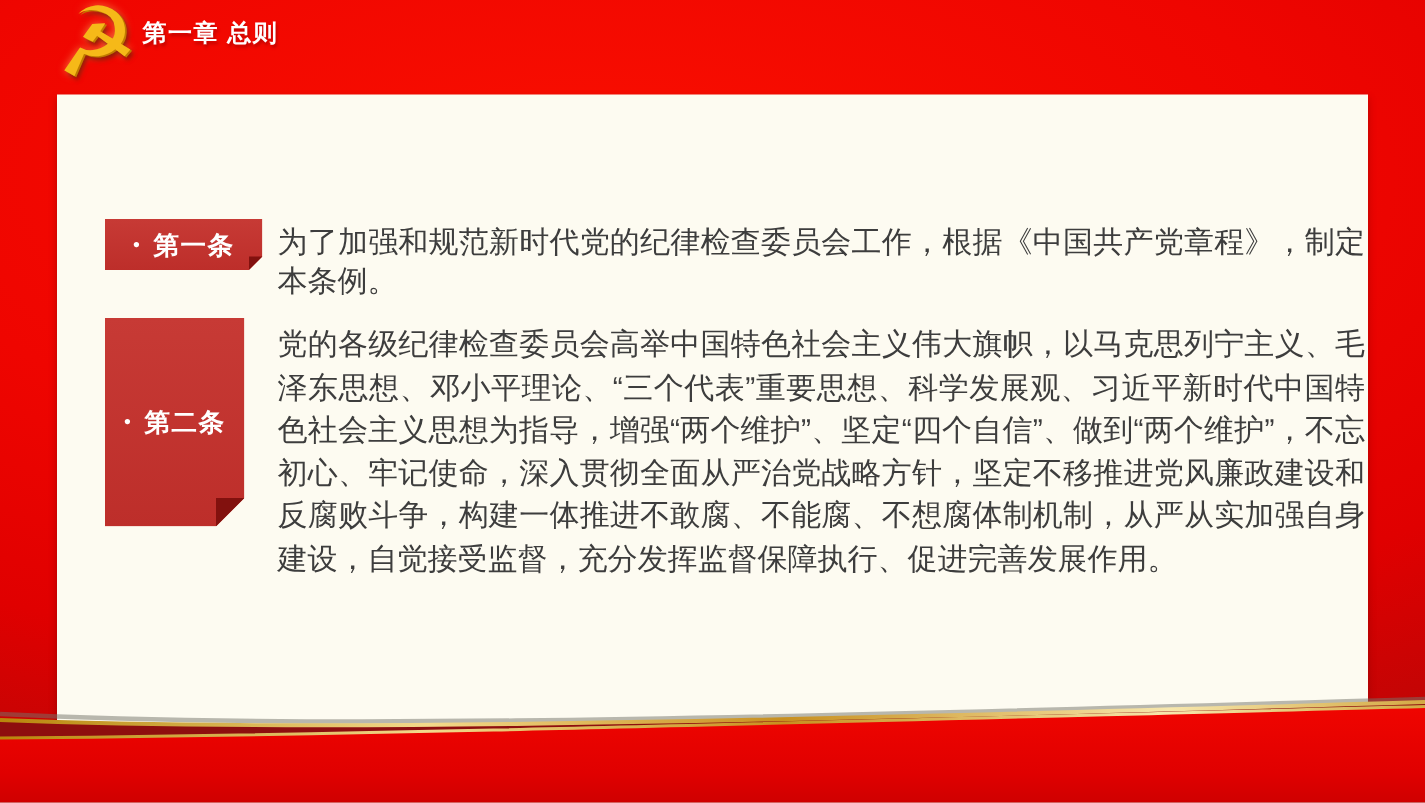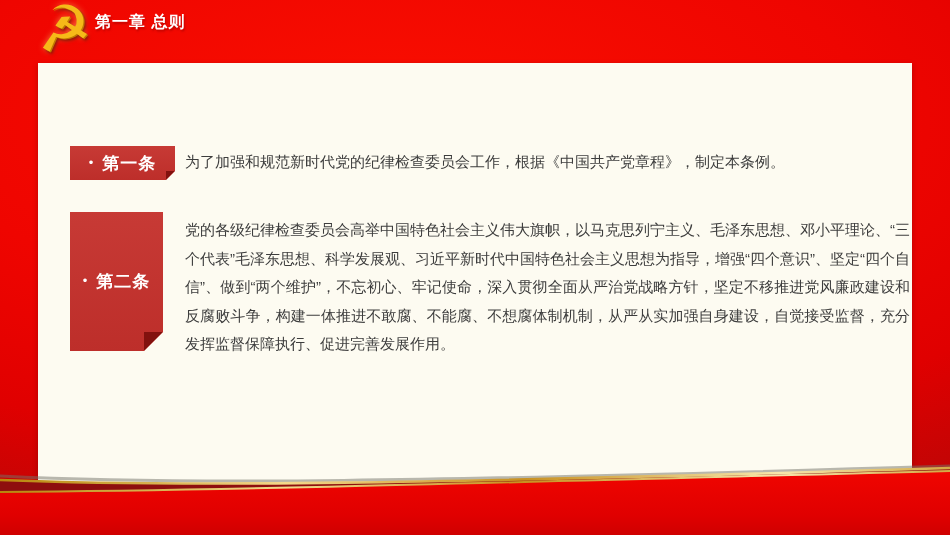--- a/index.html
+++ b/index.html
@@ -47,21 +47,21 @@
     left:70px;top:212px;width:93px;height:139px;
     clip-path:polygon(0 0,100% 0,100% calc(100% - 19px),calc(100% - 19px) 100%,0 100%);
   }
   .fold{position:absolute;right:0;bottom:0;width:0;height:0;}
   .label-1 .fold{border-left:9px solid #82110e;border-bottom:9px solid transparent;}
   .label-2 .fold{border-left:19px solid #82110e;border-bottom:19px solid transparent;}
 
   
   .body-text{
     position:absolute;margin:0;color:#3d3d3d;
-    font-size:15px;line-height:28.5px;text-align:justify;
+    font-size:20px;line-height:28.5px;text-align:justify;
   }
   .text-1{left:185px;top:149px;width:725px;line-height:26px;}
   .text-2{left:185px;top:216px;width:725px;}
 
   
   .wave{position:absolute;left:0;top:458px;width:950px;height:77px;display:block;}
 </style>
 </head>
 <body>
 
@@ -77,21 +77,21 @@
     <span>第一条</span>
     <span class="fold"></span>
   </div>
   <p class="body-text text-1">为了加强和规范新时代党的纪律检查委员会工作，根据《中国共产党章程》，制定本条例。</p>
 
   <div class="label-box label-2">
     <span class="bullet">•</span>
     <span>第二条</span>
     <span class="fold"></span>
   </div>
-  <p class="body-text text-2">党的各级纪律检查委员会高举中国特色社会主义伟大旗帜，以马克思列宁主义、毛泽东思想、邓小平理论、“三个代表”毛泽东思想、科学发展观、习近平新时代中国特色社会主义思想为指导，增强“四个意识”、坚定“四个自信”、做到“两个维护”，不忘初心、牢记使命，深入贯彻全面从严治党战略方针，坚定不移推进党风廉政建设和反腐败斗争，构建一体推进不敢腐、不能腐、不想腐体制机制，从严从实加强自身建设，自觉接受监督，充分发挥监督保障执行、促进完善发展作用。</p>
+  <p class="body-text text-2">党的各级纪律检查委员会高举中国特色社会主义伟大旗帜，以马克思列宁主义、毛泽东思想、邓小平理论、“三个代表”重要思想、科学发展观、习近平新时代中国特色社会主义思想为指导，增强“两个维护”、坚定“四个自信”、做到“两个维护”，不忘初心、牢记使命，深入贯彻全面从严治党战略方针，坚定不移推进党风廉政建设和反腐败斗争，构建一体推进不敢腐、不能腐、不想腐体制机制，从严从实加强自身建设，自觉接受监督，充分发挥监督保障执行、促进完善发展作用。</p>
 
   <svg class="wave" viewBox="0 0 950 77" preserveAspectRatio="none">
     <defs>
       <linearGradient id="goldGrad" x1="0" y1="0" x2="1" y2="0">
         <stop offset="0" stop-color="#b8860b"></stop>
         <stop offset="0.3" stop-color="#f3d98b"></stop>
         <stop offset="0.55" stop-color="#c8901f"></stop>
         <stop offset="0.82" stop-color="#f7e7ac"></stop>
         <stop offset="1" stop-color="#d4a944"></stop>
       </linearGradient>

